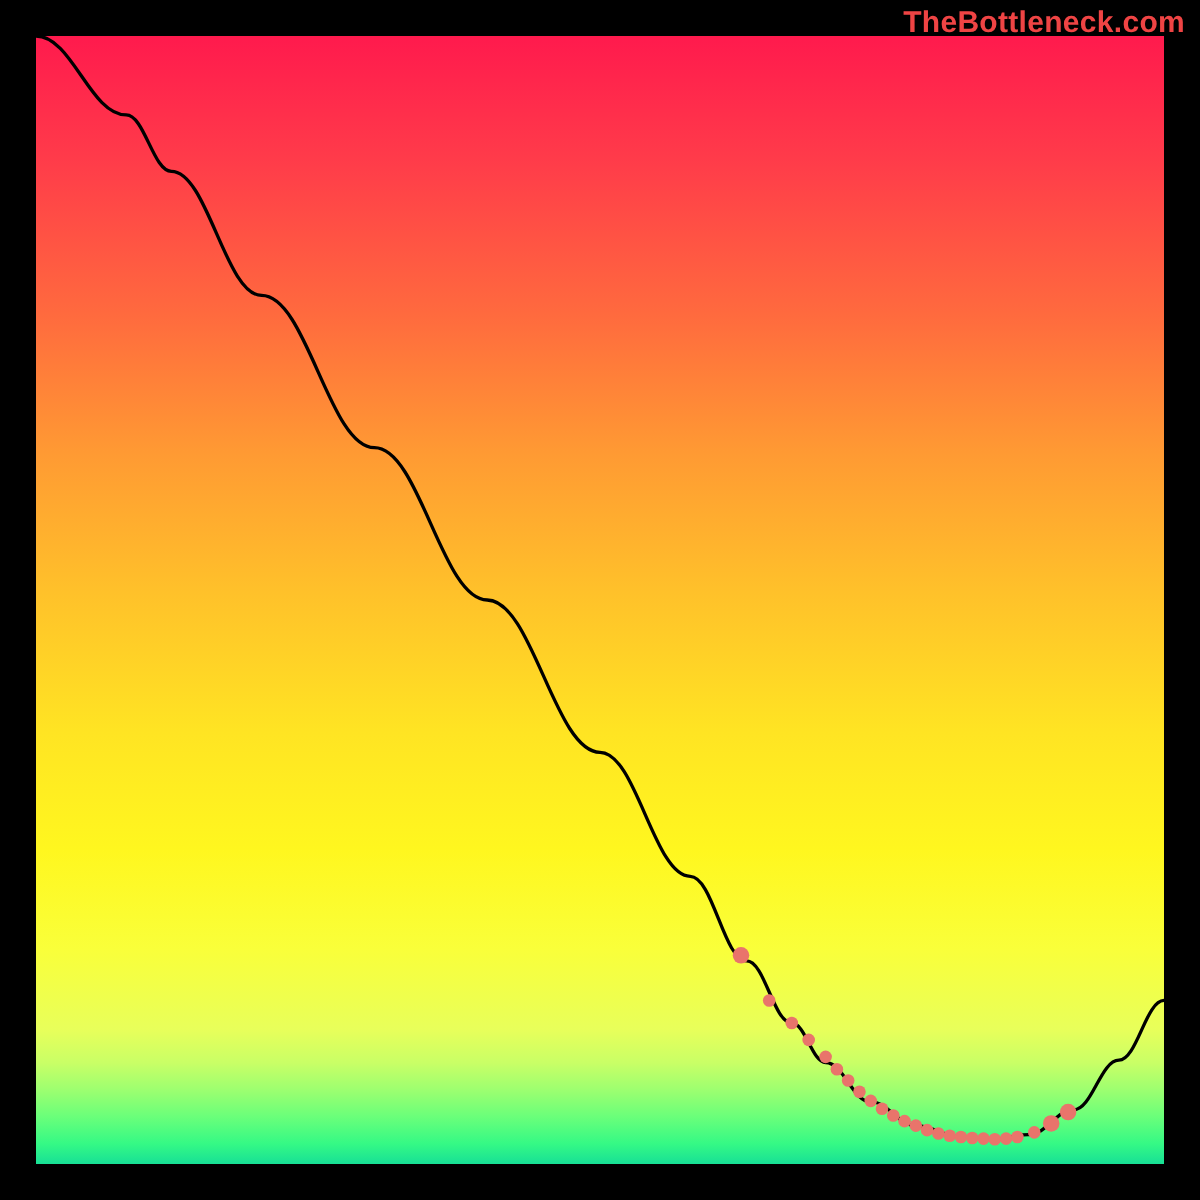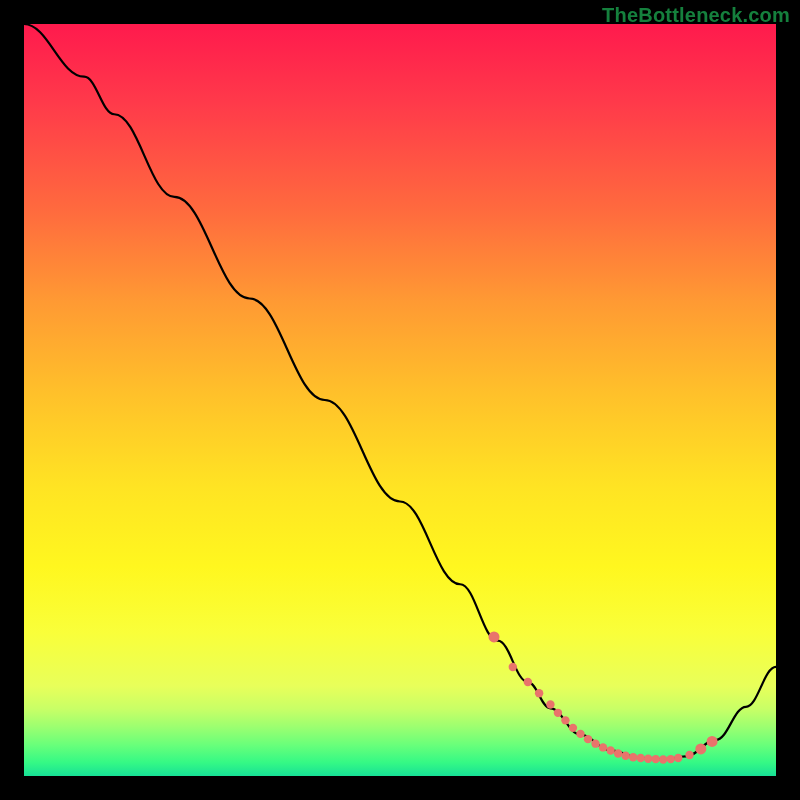--- a/index.html
+++ b/index.html
@@ -46,21 +46,21 @@
       #c9ff66 25%,
       #9dff70 45%,
       #6aff7a 65%,
       #35f985 85%,
       #17e096 100%);
   }
   .attribution {
     position: absolute;
     top: 4px;
     right: 10px;
-    color: #15803d;
+    color: #ef4444;
     font-size: 20px;
     font-weight: 600;
     letter-spacing: 0.2px;
   }
   svg.curve {
     position: absolute;
     left: 0; top: 0;
     width: 752px;
     height: 752px;
     overflow: visible;

